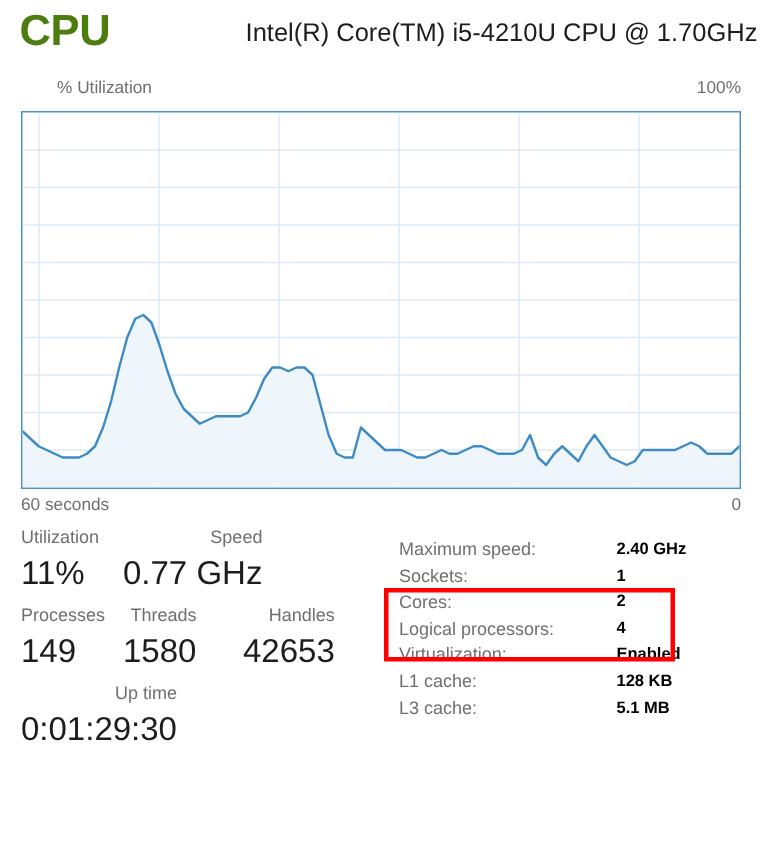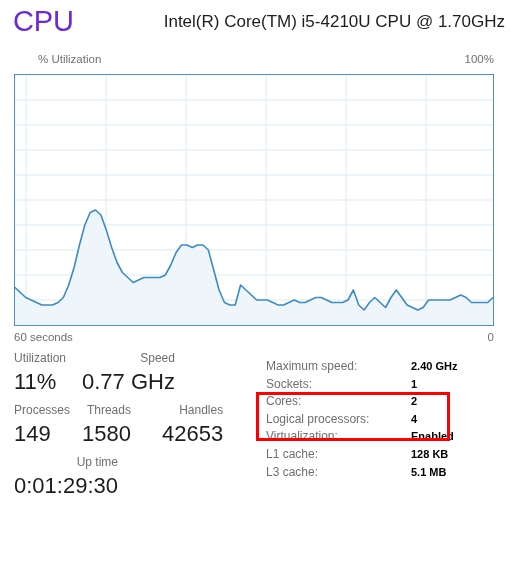--- a/index.html
+++ b/index.html
@@ -22,22 +22,22 @@
     left: 13px;
     top: 4px;
     width: 492px;
     height: 38px;
   }
   #cpu-title {
     position: absolute;
     left: 0;
     top: 0;
     font-size: 29px;
-    font-weight: 400;
-    color: #6d28d9;
+    font-weight: 700;
+    color: #4d7c0f;
     letter-spacing: -0.2px;
     line-height: 34px;
   }
   #cpu-model {
     position: absolute;
     right: 0;
     top: 6px;
     font-size: 17px;
     font-weight: 400;
     color: #1d1d1d;

